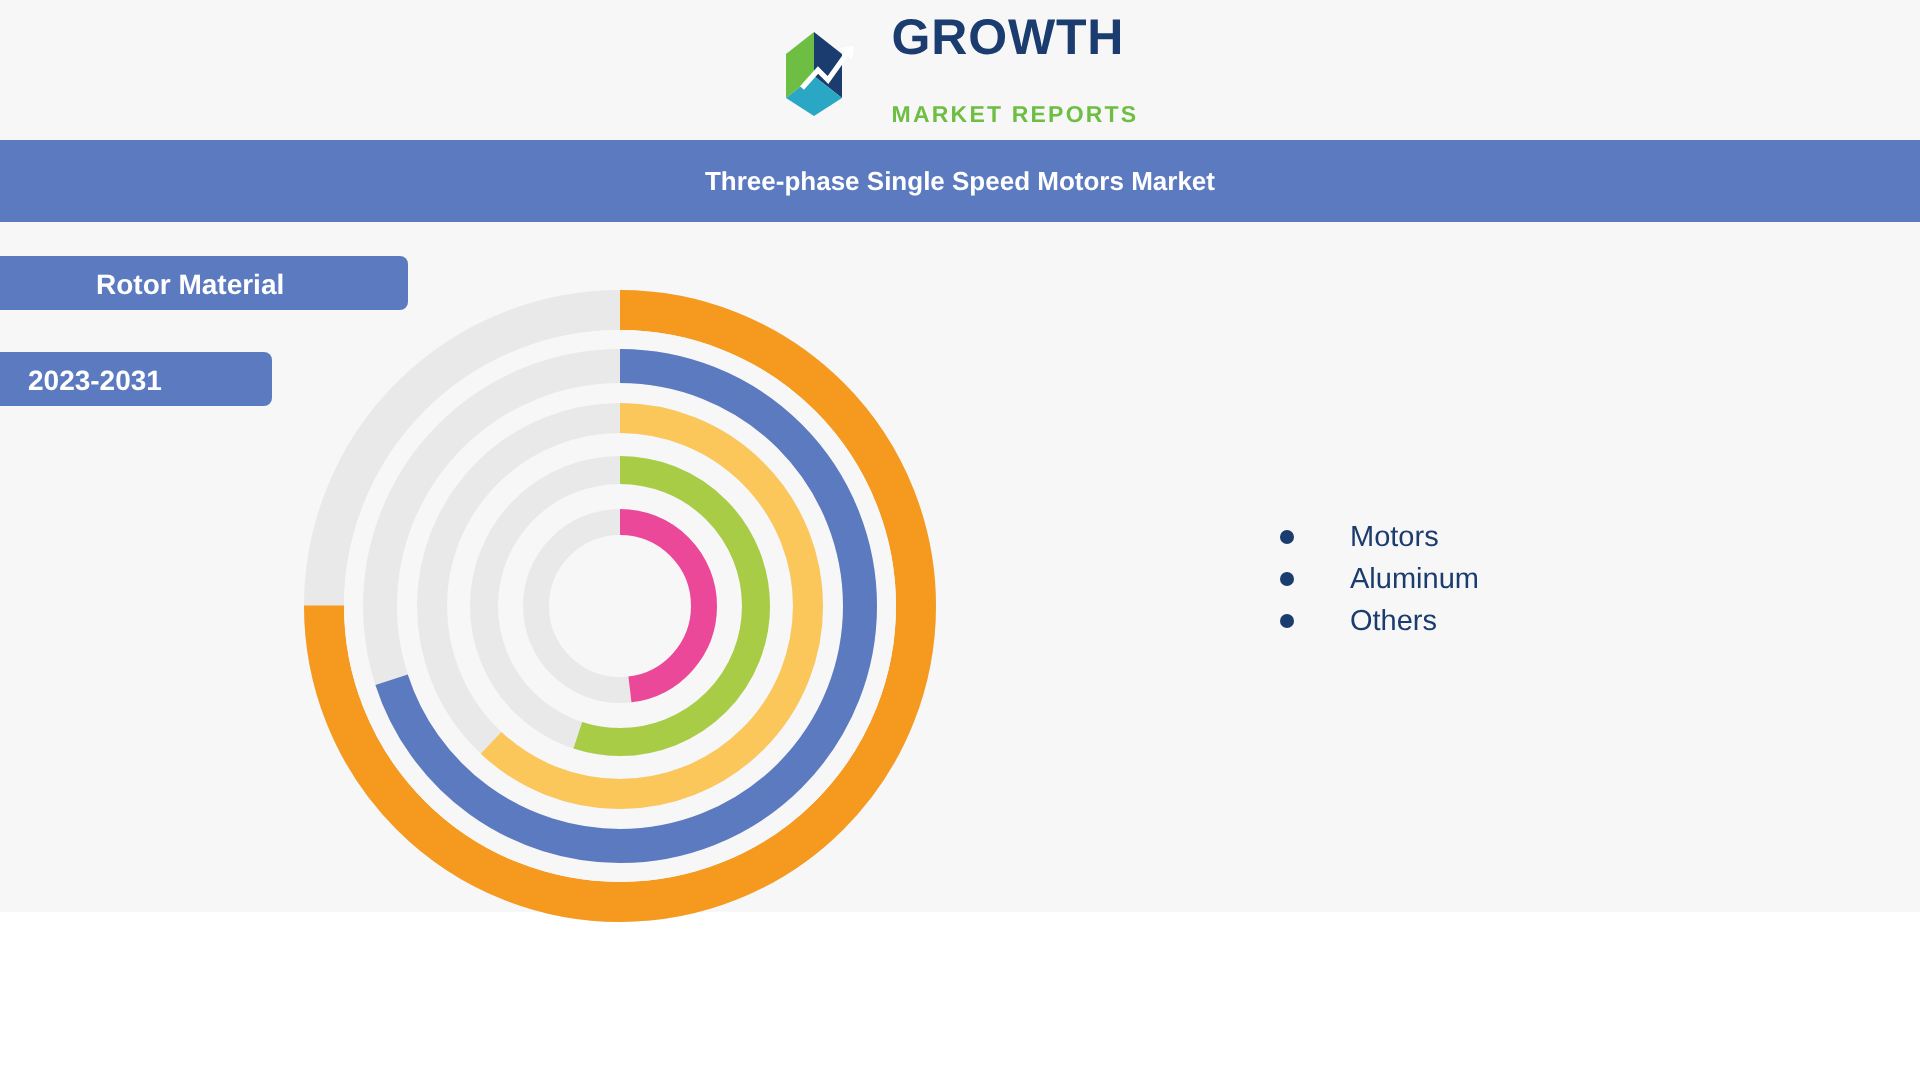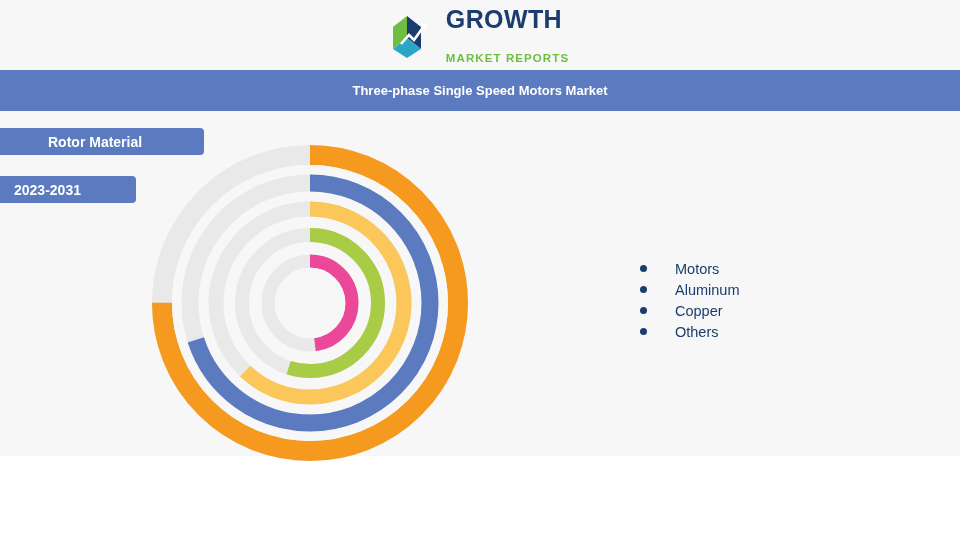--- a/index.html
+++ b/index.html
@@ -102,22 +102,18 @@
     <div class="legend-row">
       <span class="legend-dot"></span>
       <span class="legend-label">Motors</span>
     </div>
     <div class="legend-row">
       <span class="legend-dot"></span>
       <span class="legend-label">Aluminum</span>
     </div>
     <div class="legend-row">
       <span class="legend-dot"></span>
-      <span class="legend-label">Copper</span>
-    </div>
-    <div class="legend-row">
-      <span class="legend-dot"></span>
       <span class="legend-label">Others</span>
     </div>
   </div>
 
 
 </div>
 
 </body></html>

